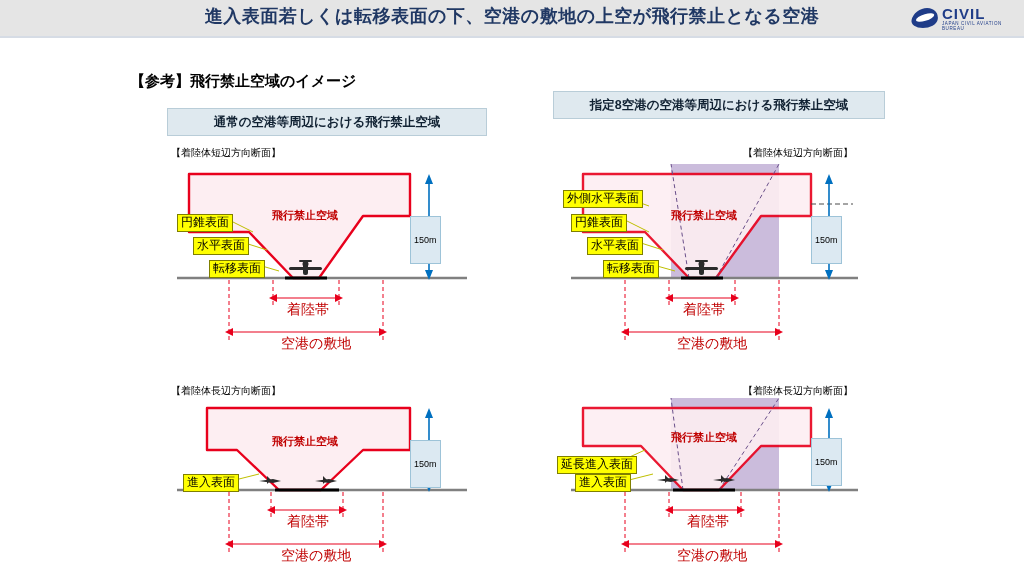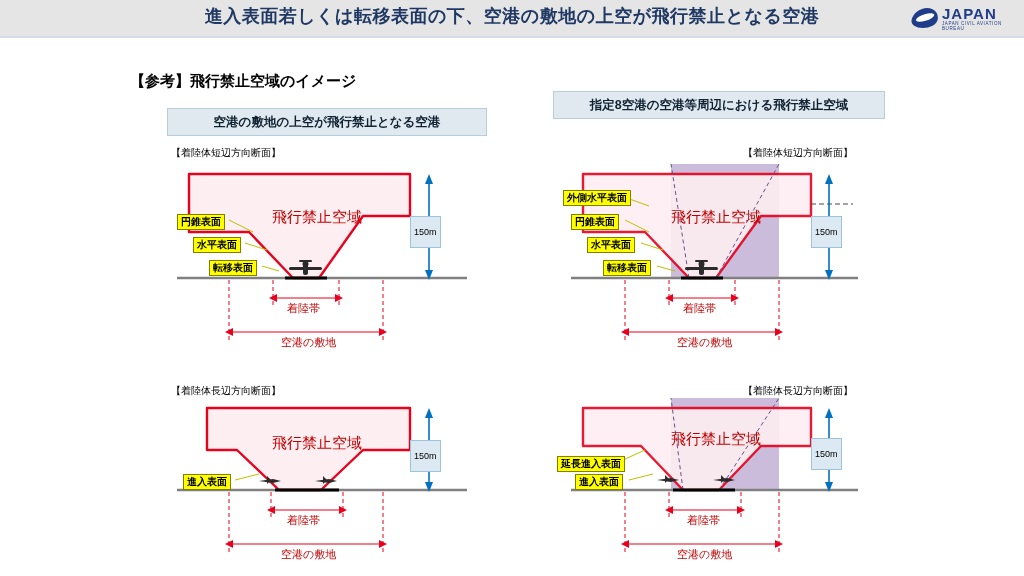--- a/index.html
+++ b/index.html
@@ -70,65 +70,64 @@
     position:absolute;font-size:10px;color:#000;white-space:nowrap;
   }
 
   .svgbox{position:absolute;left:0;top:0;}
 
   
   .tag{
     position:absolute;
     background:#ffff00;
     border:1px solid #7f7f00;
-    font-size:10px;
+    font-size:12px;
     color:#000;
     padding:1px 3px;
     white-space:nowrap;
     line-height:1.15;
-    font-weight:bold;
   }
   
   .mbox{
     position:absolute;
     background:#dce9f2;
     border:1px solid #9dc3d8;
     font-size:9px;color:#000;
-    padding:10px 3px;
+    padding:18px 3px;
     white-space:nowrap;
   }
   
   .zone-text{
     position:absolute;
-    font-size:15px;font-weight:normal;color:#c00000;
+    font-size:11px;font-weight:bold;color:#c00000;
     white-space:nowrap;
   }
   .dim-text{
-    position:absolute;font-size:11px;color:#c00000;white-space:nowrap;
+    position:absolute;font-size:14px;color:#c00000;white-space:nowrap;
   }
 </style>
 </head>
 <body>
 
 <div class="slide">
 
   <div class="header">
     <div class="header-title">進入表面若しくは転移表面の下、空港の敷地の上空が飛行禁止となる空港</div>
     <div class="logo">
       <div class="logo-swoosh"></div>
-      <div class="logo-text">JAPAN</div>
+      <div class="logo-text">CIVIL</div>
       <div class="logo-sub">JAPAN CIVIL AVIATION BUREAU</div>
     </div>
   </div>
   <div class="header-rule"></div>
 
   <div class="section-title">【参考】飛行禁止空域のイメージ</div>
 
   <div class="col-head left">
-    <span>空港の敷地の上空が飛行禁止となる空港</span>
+    <span>通常の空港等周辺における飛行禁止空域</span>
   </div>
   <div class="col-head right">
     <span>指定8空港の空港等周辺における飛行禁止空域</span>
   </div>
 
   <div class="panel" style="left:167px;top:146px;width:330px;height:235px;">
     <div class="panel-label" style="left:4px;top:0px;">【着陸体短辺方向断面】</div>
 
     <svg class="svgbox" width="330" height="235">
 

